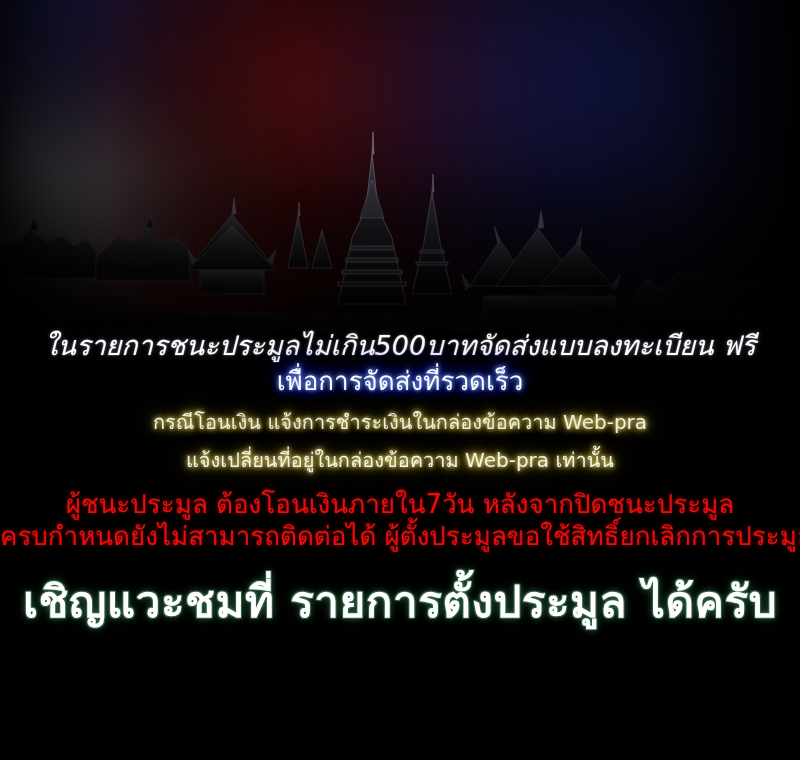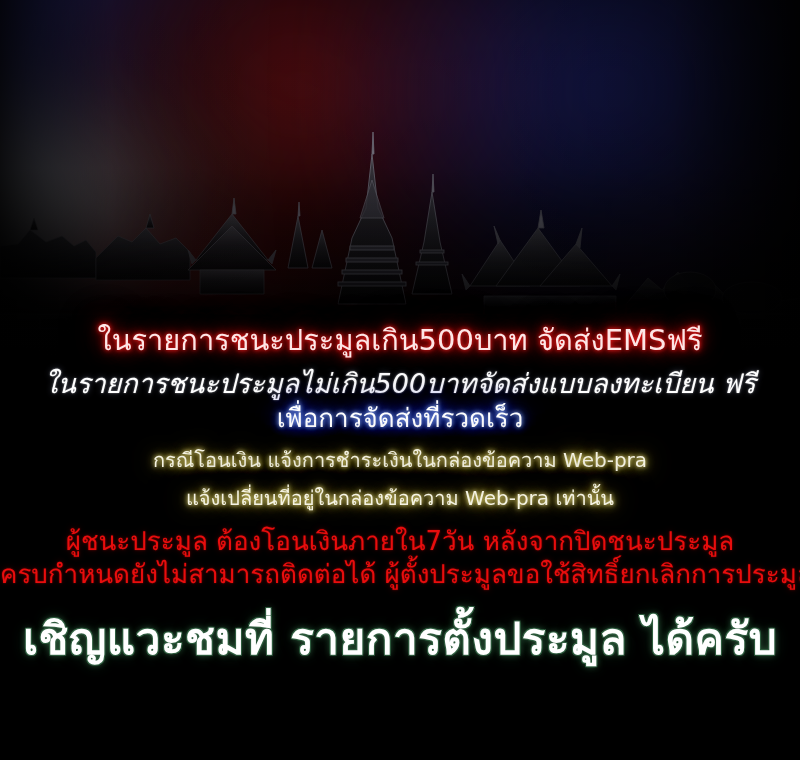--- a/index.html
+++ b/index.html
@@ -288,21 +288,20 @@
         <rect x="670" y="200" width="26" height="10"></rect>
         <rect x="740" y="200" width="26" height="10"></rect>
       </g>
     </svg>
   </div>
 
   <div id="vignette" class="bg-layer"></div>
   <div id="edge-shade" class="bg-layer"></div>
 
   <div id="text-block">
-    <div class="line l1">ในรายการชนะประมูลเกิน500บาท จัดส่งEMSฟรี</div>
     <div class="line l2">ในรายการชนะประมูลไม่เกิน500บาทจัดส่งแบบลงทะเบียน ฟรี</div>
     <div class="line l3">เพื่อการจัดส่งที่รวดเร็ว</div>
     <div class="line l4">กรณีโอนเงิน แจ้งการชำระเงินในกล่องข้อความ Web-pra</div>
     <div class="line l5">แจ้งเปลี่ยนที่อยู่ในกล่องข้อความ Web-pra เท่านั้น</div>
     <div class="line l6">ผู้ชนะประมูล ต้องโอนเงินภายใน7วัน หลังจากปิดชนะประมูล</div>
     <div class="line l7">ครบกำหนดยังไม่สามารถติดต่อได้ ผู้ตั้งประมูลขอใช้สิทธิ์ยกเลิกการประมูล</div>
     <div class="line l8">เชิญแวะชมที่ รายการตั้งประมูล ได้ครับ</div>
   </div>
 
 </div>

